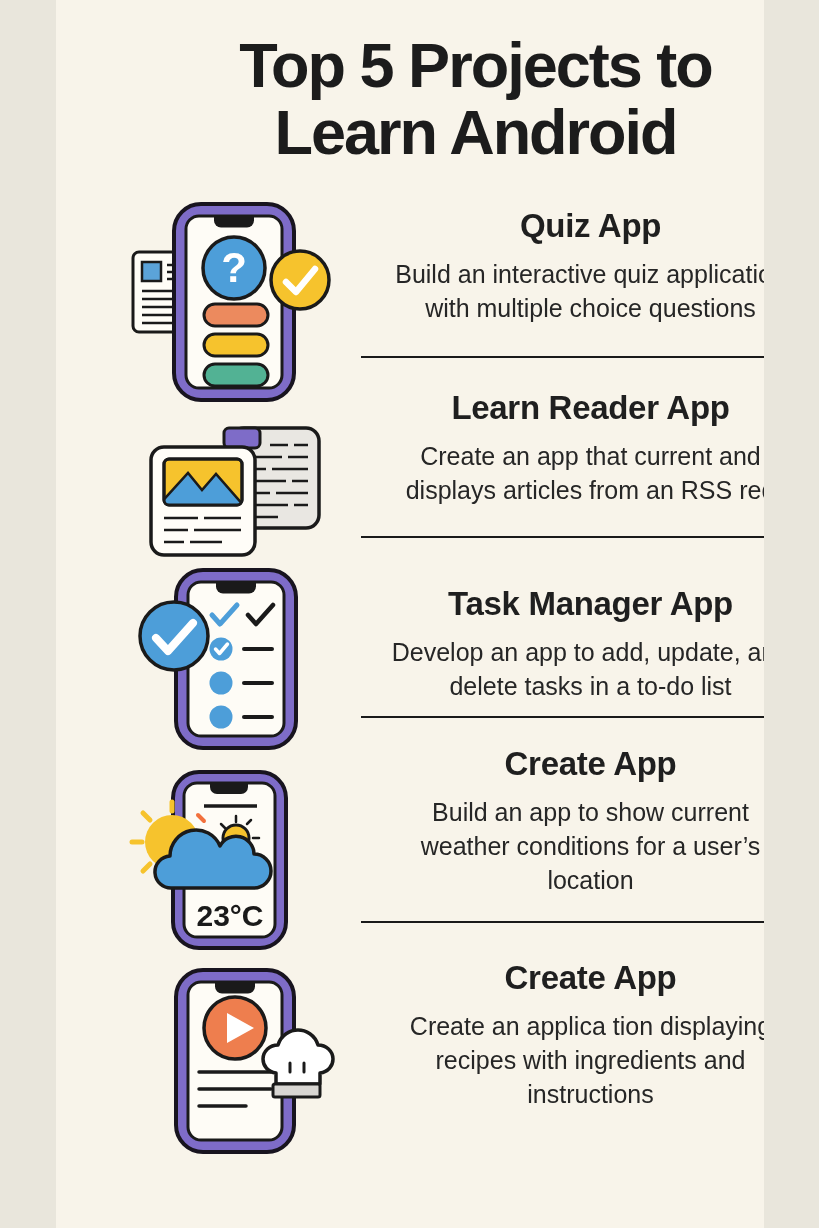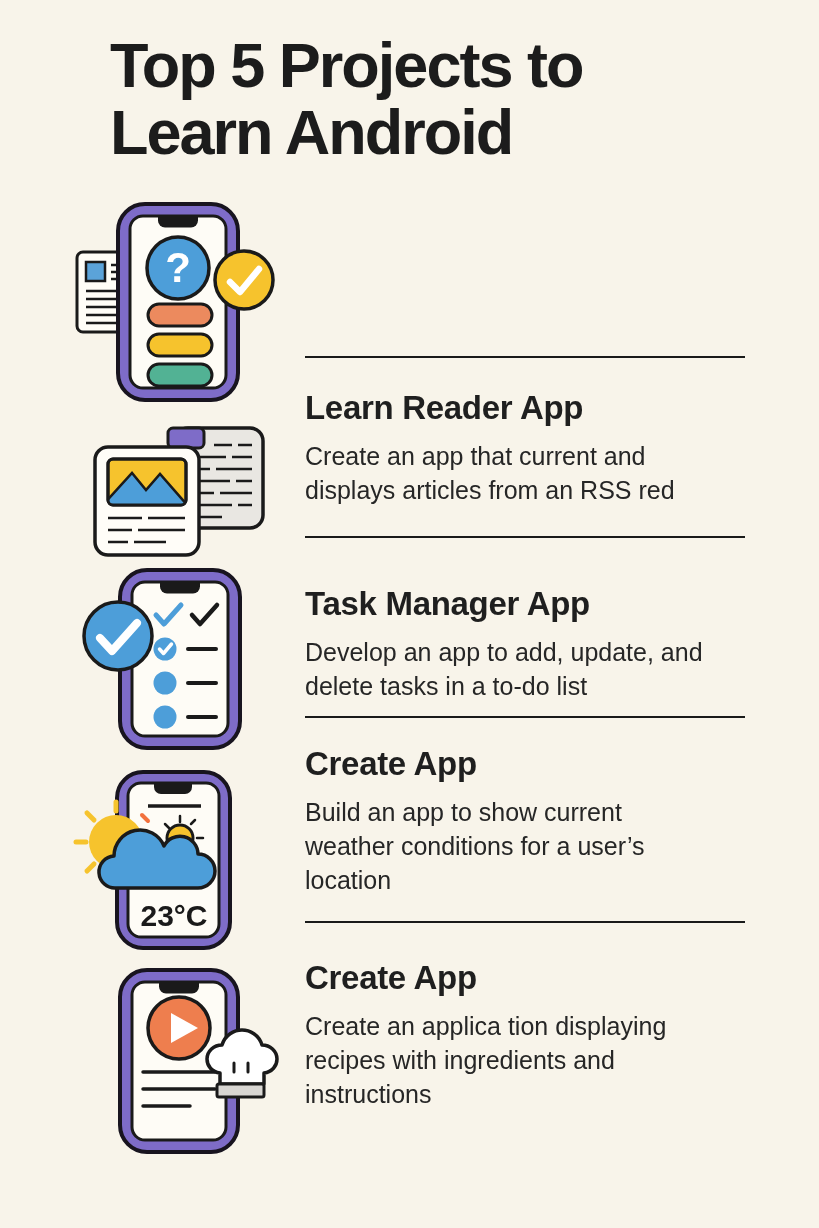--- a/index.html
+++ b/index.html
@@ -1,22 +1,23 @@
 <!DOCTYPE html>
 <html><head>
 <meta charset="utf-8">
 <style>
   html,body{margin:0;padding:0;background:#e9e6dc;}
   .page{
     position:relative;
-    width:819px;height:1228px;
+    width:708px;height:1228px;
     background:#f8f4ea;
     font-family:"Liberation Sans","DejaVu Sans",sans-serif;
     overflow:hidden;
     margin:0 auto;
+    text-align:center;
   }
   .page-title{
     position:absolute;left:110px;top:32px;width:620px;
     font-size:63px;font-weight:800;line-height:67px;
     letter-spacing:-2px;color:#1c1c1c;
     white-space:pre-line;margin:0;
   }
   .item-text{position:absolute;left:305px;width:460px;}
   .item-title{
     font-size:33px;font-weight:700;letter-spacing:-0.3px;
@@ -67,20 +68,25 @@
         <text x="106" y="86" text-anchor="middle" font-size="42" font-weight="700" fill="#ffffff">?</text>
       </g>
       <rect x="76" y="108" width="64" height="22" rx="11" fill="#ec8a5e" stroke="#1a1a1a" stroke-width="3"></rect>
       <rect x="76" y="138" width="64" height="22" rx="11" fill="#f6c32d" stroke="#1a1a1a" stroke-width="3"></rect>
       <rect x="76" y="168" width="64" height="22" rx="11" fill="#52b294" stroke="#1a1a1a" stroke-width="3"></rect>
       <g>
         <circle cx="172" cy="84" r="29" fill="#f6c32d" stroke="#1a1a1a" stroke-width="3.5"></circle>
         <path d="M158 86 l10 10 l19 -23" stroke="#ffffff" stroke-width="6.5" fill="none" stroke-linecap="round" stroke-linejoin="round"></path>
       </g>
     </svg>
+  </div>
+  <div class="item-text" id="text-1">
+    <h2 class="item-title">Quiz App</h2>
+    <p class="item-desc">Build an interactive quiz application
+with multiple choice questions</p>
   </div>
   <div class="divider" id="divider-1"></div>
 
   <div class="item-icon" id="icon-2">
     <svg width="190" height="140" viewBox="0 0 190 140">
       <g>
         <rect x="93" y="8" width="88" height="100" rx="13" fill="#e9e7e2" stroke="#1a1a1a" stroke-width="3.5"></rect>
         <rect x="86" y="8" width="36" height="20" rx="5" fill="#7e6cc8" stroke="#1a1a1a" stroke-width="3"></rect>
         <g stroke="#1a1a1a" stroke-width="2.5">
           <line x1="132" y1="25" x2="150" y2="25"></line>

